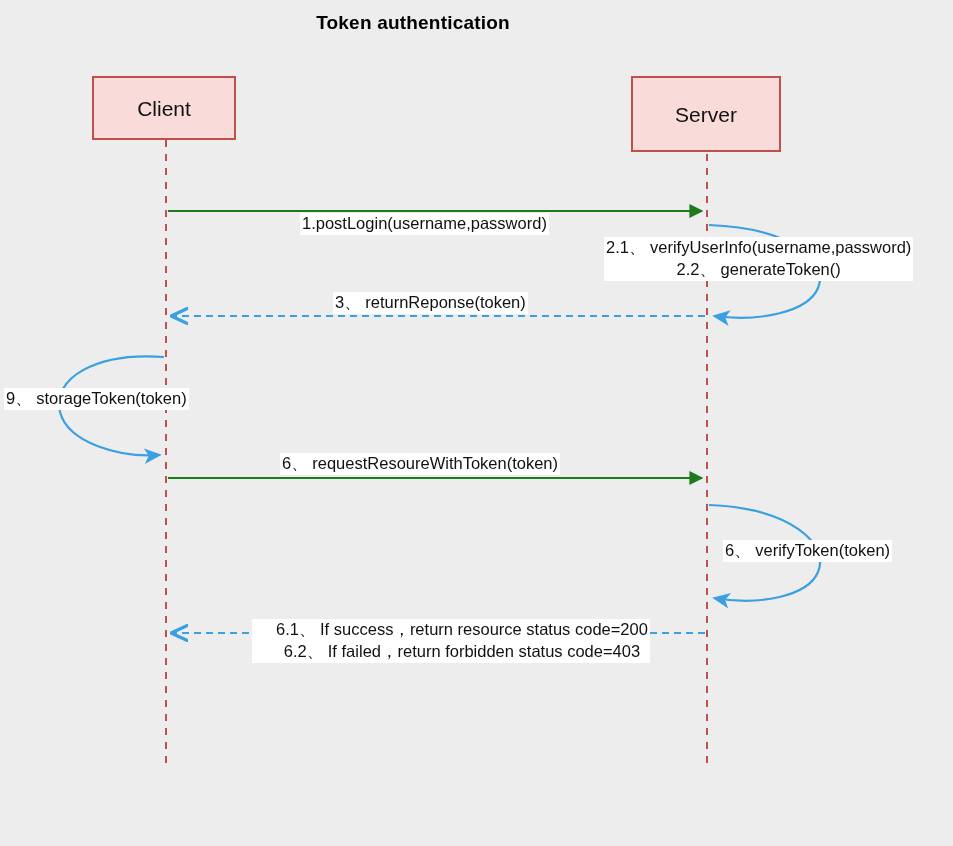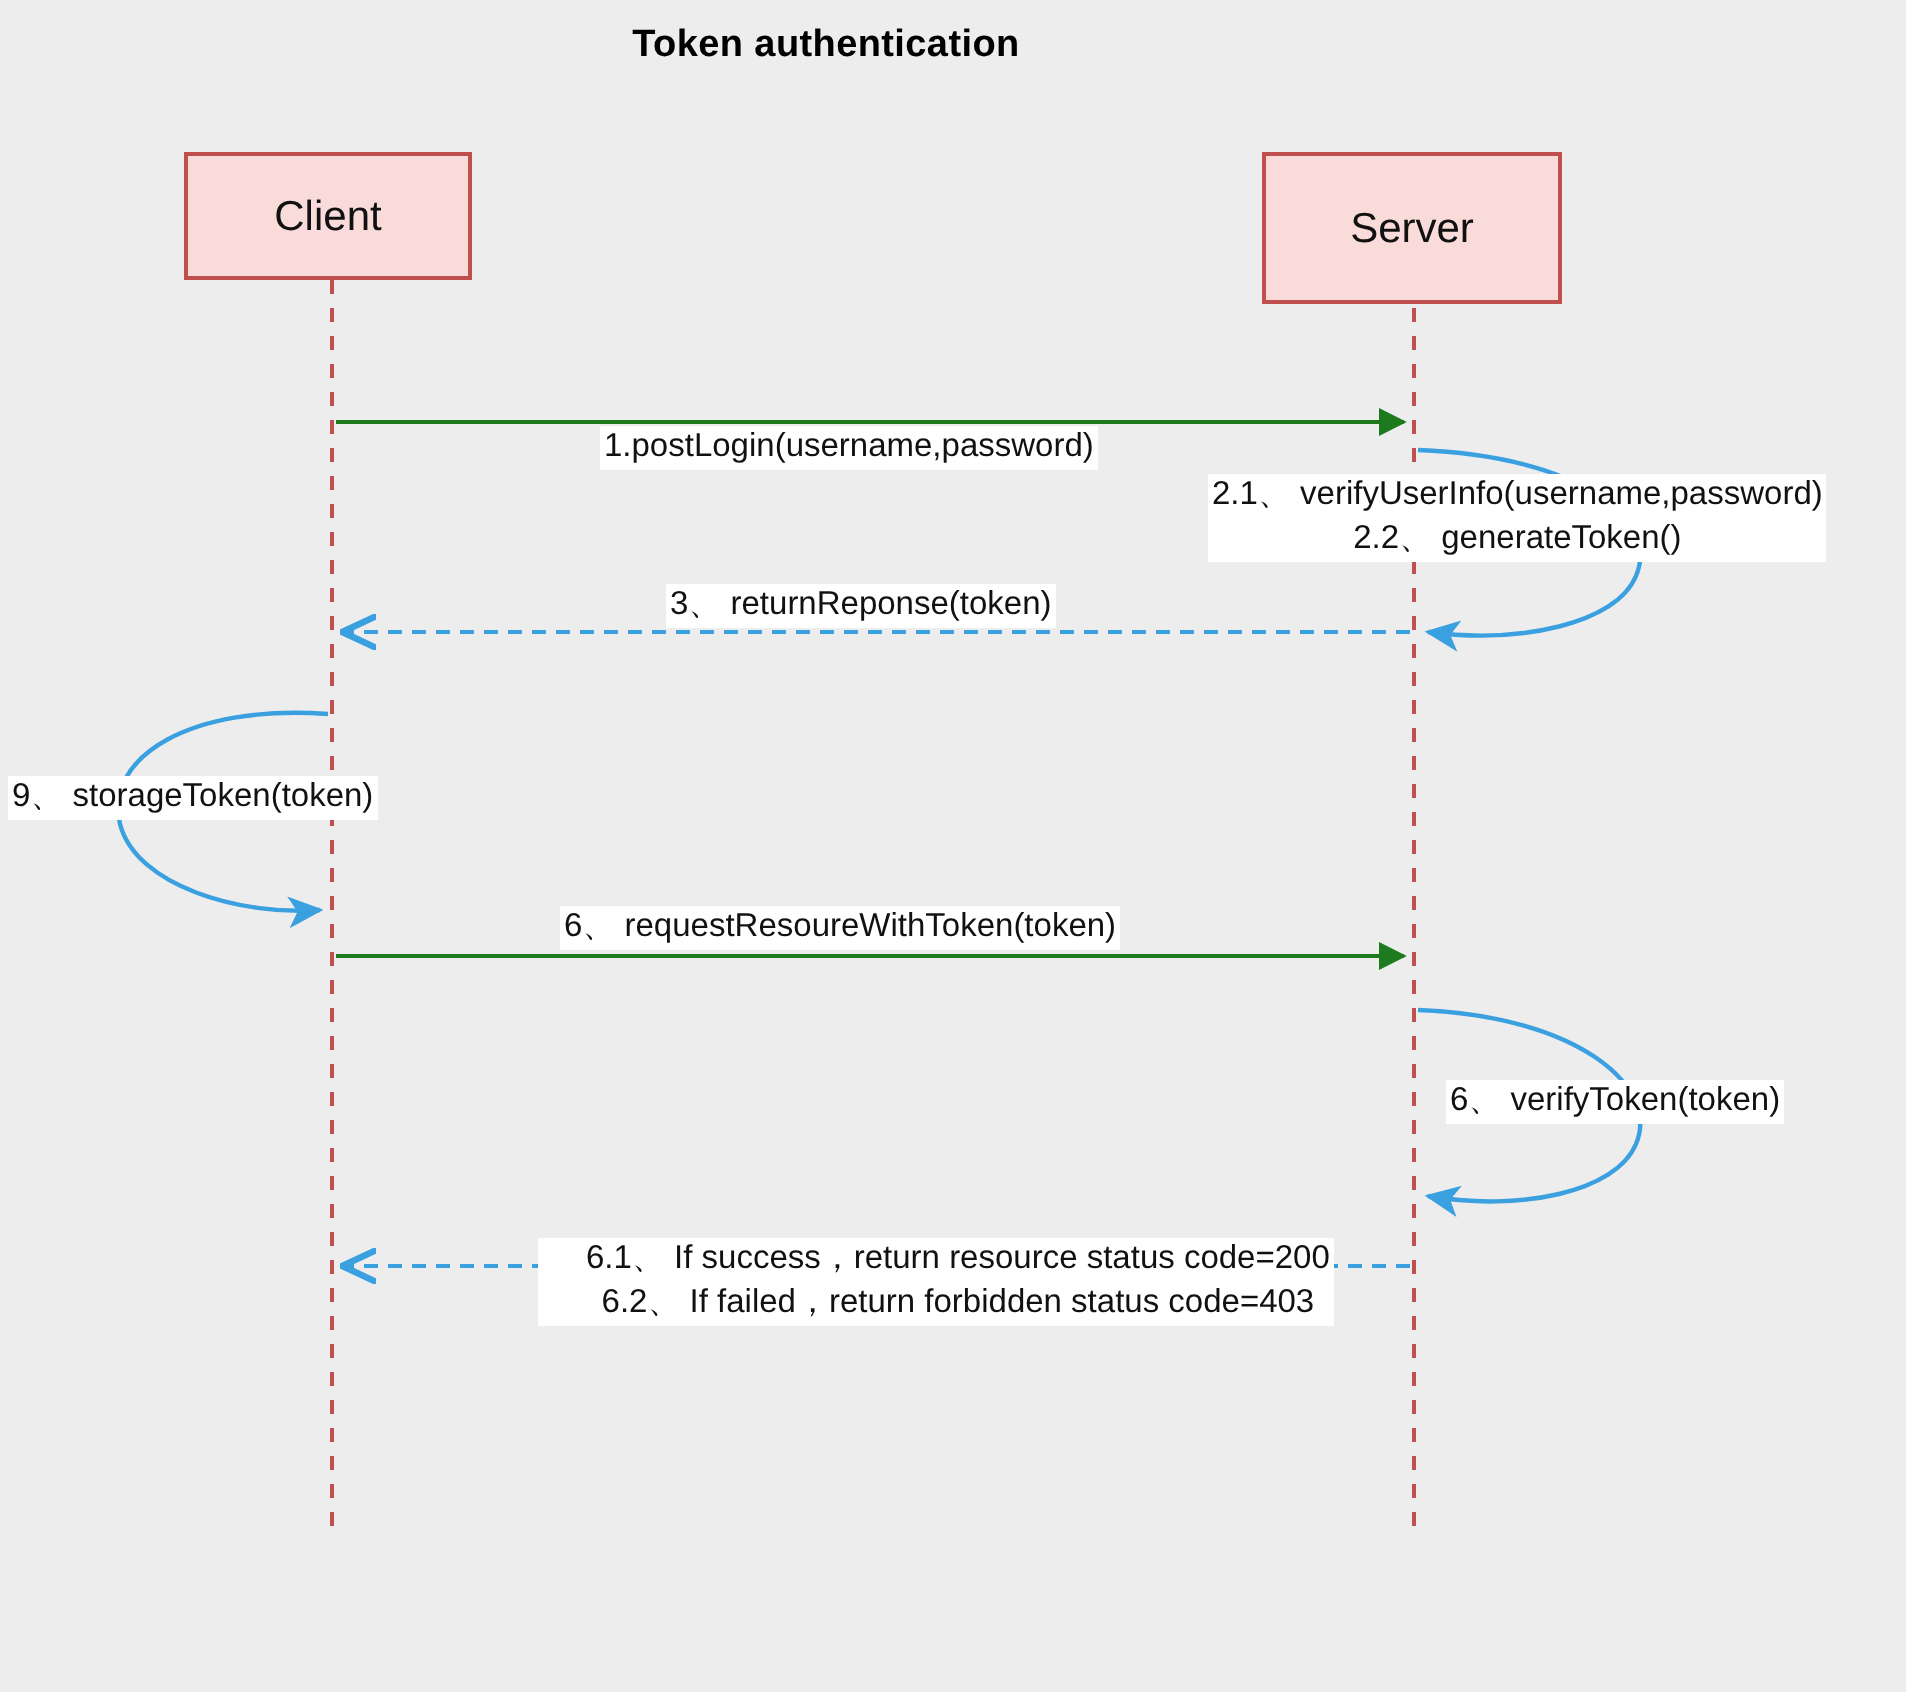--- a/index.html
+++ b/index.html
@@ -86,21 +86,21 @@
   .msg-label.centered-two {
     text-align: center;
   }
 
   #label-msg1      { left: 300px; top: 186px; margin-top: 27px; }
   #label-msg2      { left: 604px; top: 237px; }
   #label-msg3      { left: 333px; top: 292px; }
   #label-msg4      { left: 4px;   top: 388px; }
   #label-msg5      { left: 280px; top: 453px; }
   #label-msg6      { left: 723px; top: 540px; }
-  #label-msg6resp  { left: 269px; top: 619px; padding-left: 24px; }
+  #label-msg6resp  { left: 252px; top: 619px; padding-left: 24px; }
 
   .msg-line-2 { display: block; }
 </style>
 </head>
 <body>
 
 <div id="diagram-canvas">
 
   <svg id="svg-layer" viewBox="0 0 953 846" xmlns="http://www.w3.org/2000/svg">
     <defs>

